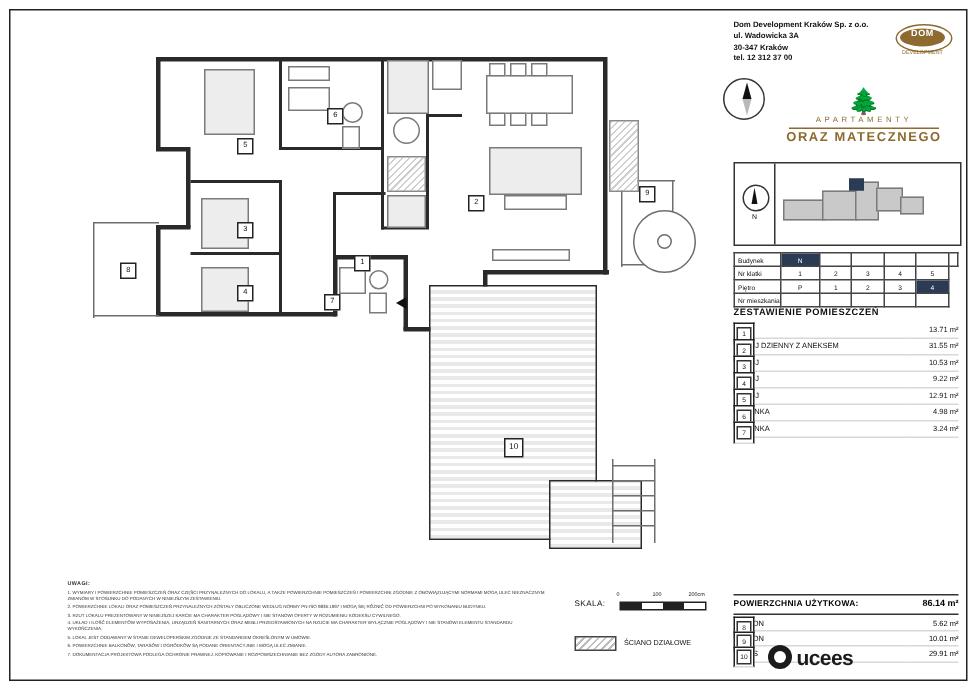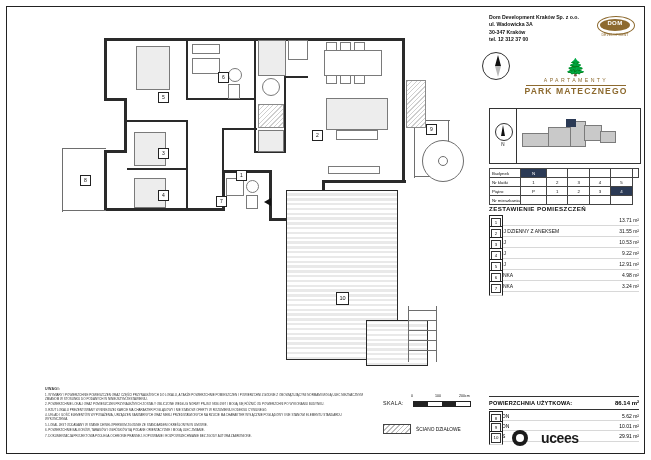--- a/index.html
+++ b/index.html
@@ -72,21 +72,21 @@
   .legend{position:absolute;left:383px;top:424px;width:110px;display:flex;align-items:center;gap:5px;}
   .legend .sw{width:26px;height:8px;border:.6px solid #444;background:repeating-linear-gradient(135deg,#bdbdbd 0 1.2px,#ffffff 1.2px 3.4px);}
   .legend .tx{font-size:4.8px;color:#111;}
 
   
   .notes{position:absolute;left:45px;top:388px;width:320px;font-size:3px;line-height:3.9px;color:#333;}
   .notes .h{font-size:3.6px;font-weight:bold;margin-bottom:2px;letter-spacing:.3px;}
   .notes p{margin:0 0 1.6px 0;}
 
   
-  .ucees{position:absolute;left:512px;top:430px;display:flex;align-items:center;gap:13px;text-align:center;}
+  .ucees{position:absolute;left:512px;top:430px;display:flex;align-items:center;gap:3px;text-align:center;}
   .ucees .mark{width:16px;height:16px;border-radius:50%;background:#1b1b1b;position:relative;}
   .ucees .mark:after{content:"";position:absolute;left:4px;top:4px;width:8px;height:8px;border-radius:50%;background:#fff;}
   .ucees .wm{font-size:14px;font-weight:bold;letter-spacing:-0.4px;color:#1b1b1b;}
 
   
   .plan{position:absolute;left:36px;top:20px;width:440px;height:370px;}
   .wall{position:absolute;background:#2a2a2a;}
   .thin{position:absolute;background:#6e6e6e;}
   .hatch{position:absolute;background:repeating-linear-gradient(135deg,#cfcfcf 0 1px,#ffffff 1px 3.2px);}
   .terrace{position:absolute;border:1.4px solid #2a2a2a;background:repeating-linear-gradient(0deg,#e9e9e9 0 2.4px,#ffffff 2.4px 4.8px);}
@@ -113,21 +113,21 @@
       <div class="oval-in"></div>
       <div class="domtxt">DOM</div>
       <div class="sub">DEVELOPMENT</div>
     </div>
   </div>
 
   <div class="brand">
     <div class="tree">🌲</div>
     <div class="b1">APARTAMENTY</div>
     <div class="rule"></div>
-    <div class="b2">PARK MATECZNEGO</div>
+    <div class="b2">ORAZ MATECZNEGO</div>
   </div>
 
   <div class="keyplan">
     <div class="npanel">
       <div class="n-circle"></div>
       <div class="n-tri"></div>
       <div class="n-lbl">N</div>
     </div>
     <div class="kp-shape">
       <i style="left:0;top:14px;width:26px;height:12px;"></i>

